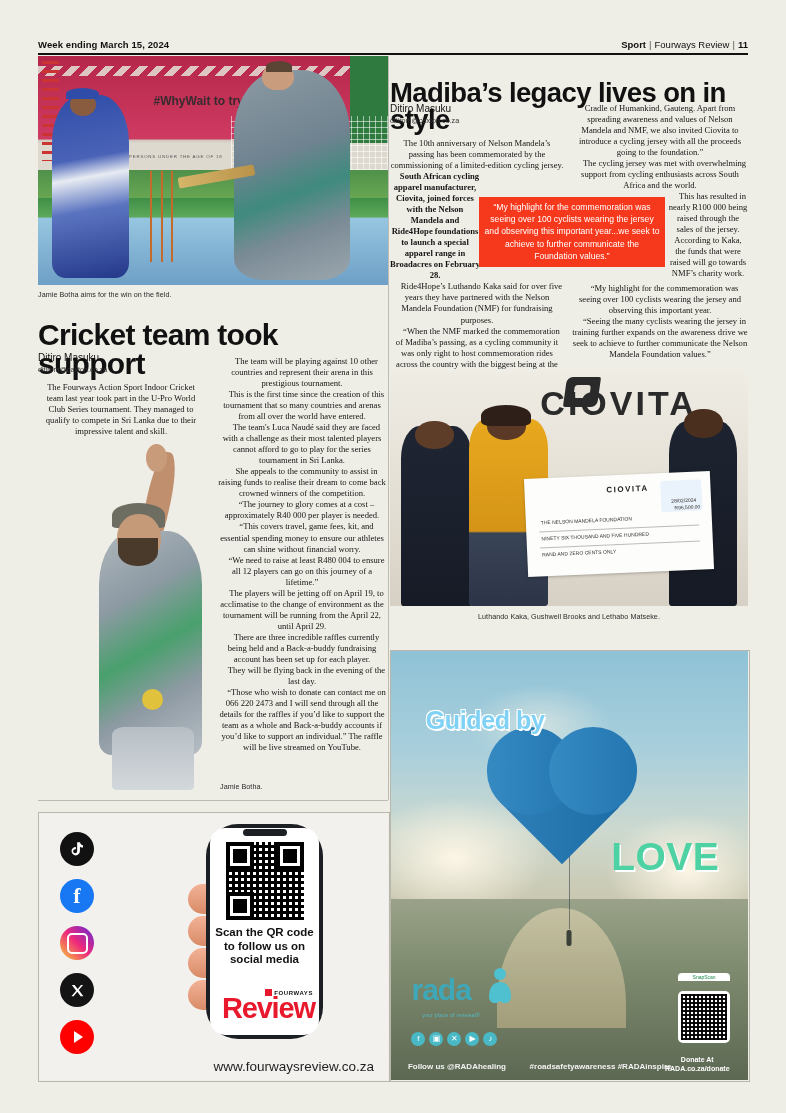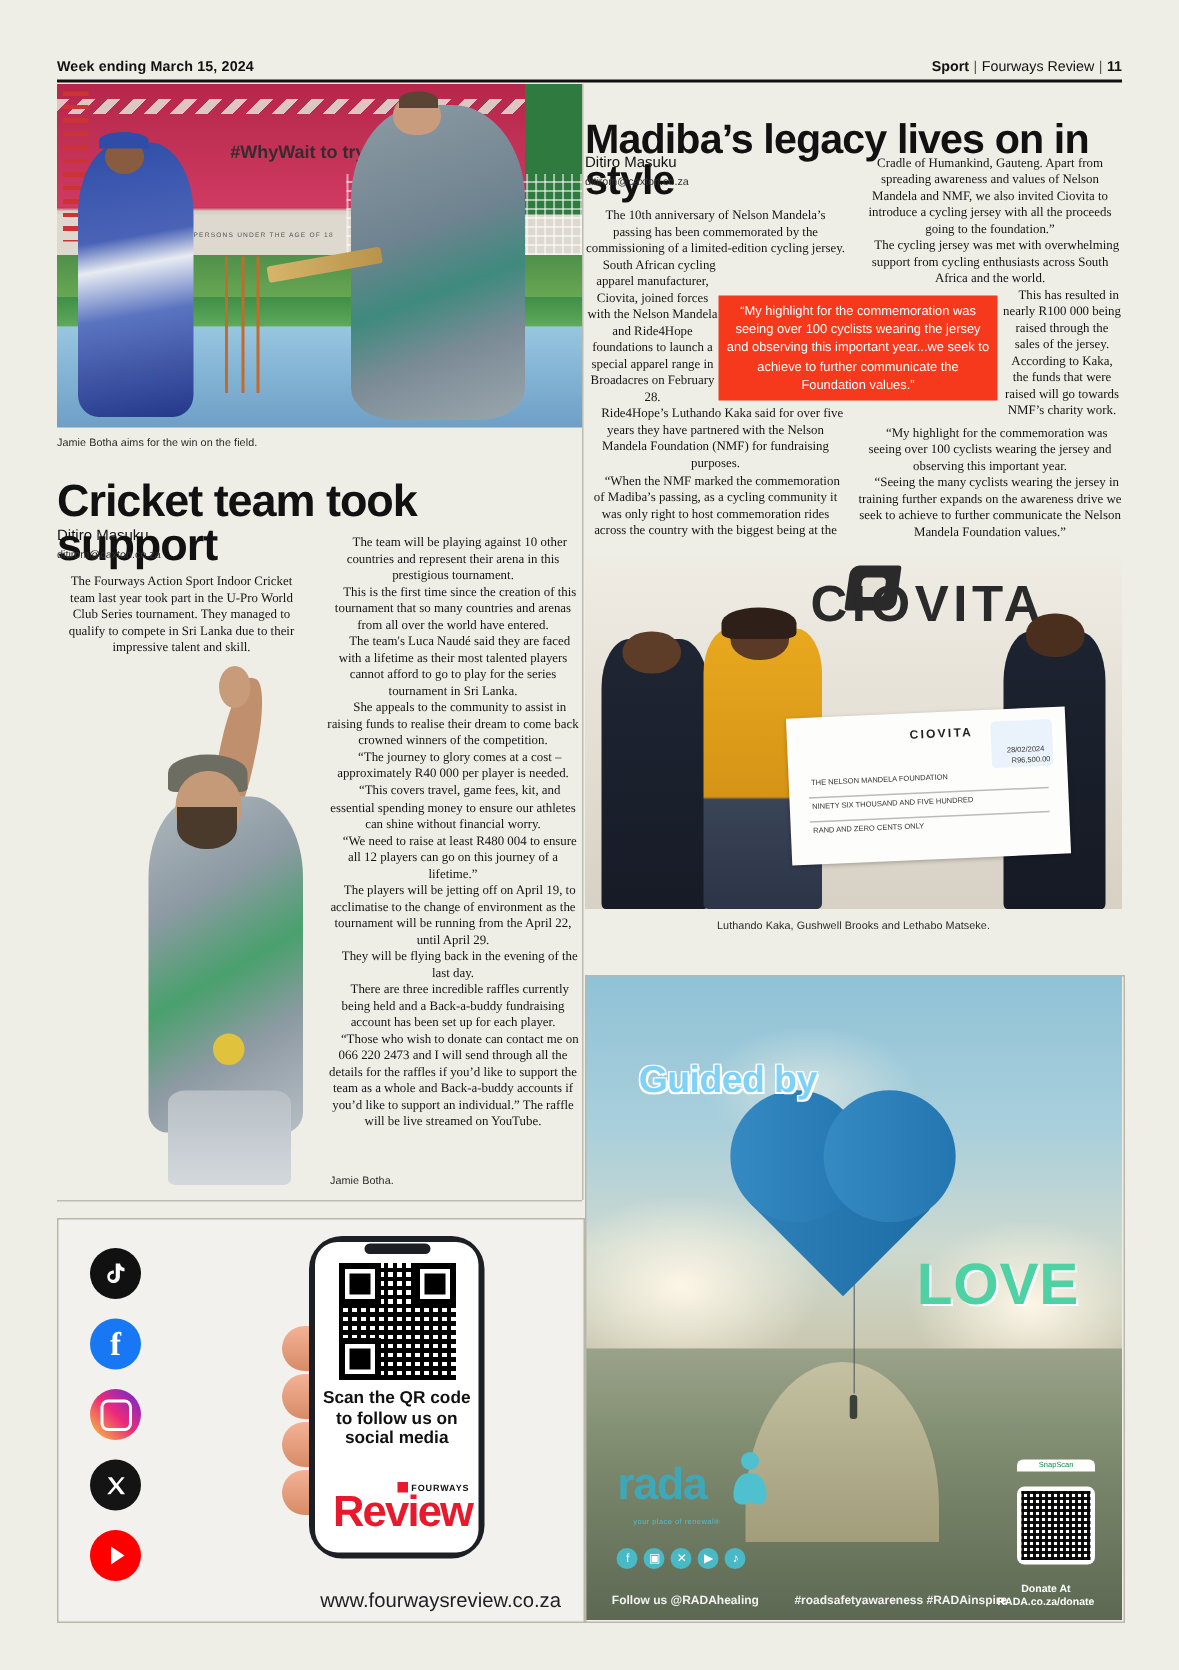--- a/index.html
+++ b/index.html
@@ -157,21 +157,21 @@
      font-weight:bold;font-size:17px;}
   .b-tiktok{background:#111;}
   .b-facebook{background:#1877f2;font-family:"Liberation Serif",serif;font-size:22px;}
   .b-instagram{background:linear-gradient(45deg,#f9ce34,#ee2a7b 50%,#6228d7);}
   .b-instagram span{width:17px;height:17px;border:2.4px solid #fff;border-radius:5px;display:block;}
   .b-x{background:#141414;}
   .b-youtube{background:#ff0000;}
   .b-youtube span{width:0;height:0;border-left:9px solid #fff;border-top:6px solid transparent;
      border-bottom:6px solid transparent;margin-left:3px;}
   .phone{position:absolute;left:168px;top:12px;width:117px;height:215px;
-     background:#1c1f24;border-radius:22px;padding:20px;box-sizing:border-box;}
+     background:#1c1f24;border-radius:32px;padding:20px;box-sizing:border-box;}
   .phone-scr{position:absolute;inset:4px;background:#fff;border-radius:15px;overflow:hidden;}
   .phone-notch{position:absolute;left:50%;transform:translateX(-50%);top:5px;width:44px;height:7px;
      background:#1c1f24;border-radius:5px;z-index:3;}
   .qr{position:absolute;left:50%;transform:translateX(-50%);top:14px;width:78px;height:78px;
      background:
       repeating-linear-gradient(90deg,#000 0 3px,#fff 3px 6px),
       repeating-linear-gradient(0deg,#000 0 3px,#fff 3px 6px);
      background-blend-mode:multiply;}
   .qr-eye{position:absolute;width:20px;height:20px;border:4px solid #000;background:#fff;}
   .qr-eye i{position:absolute;inset:3px;background:#000;display:block;}
@@ -303,46 +303,46 @@
     <div class="bw-cap"></div>
     <div class="bw-head"></div>
     <div class="bw-beard"></div>
     <div class="bw-ball"></div>
     <div class="bw-legs"></div>
   </div>
 
   <div class="col" id="cricket-col-2" style="left:216px;top:356px;width:172px;">
     <p>The team will be playing against 10 other countries and represent their arena in this prestigious tournament.</p>
     <p>This is the first time since the creation of this tournament that so many countries and arenas from all over the world have entered.</p>
-    <p>The team's Luca Naudé said they are faced with a lifetime as their most talented players cannot afford to go to play for the series tournament in Sri Lanka.</p>
+    <p>The team's Luca Naudé said they are faced with a challenge as their most talented players cannot afford to go to play for the series tournament in Sri Lanka.</p>
     <p>She appeals to the community to assist in raising funds to realise their dream to come back crowned winners of the competition.</p>
     <p>“The journey to glory comes at a cost – approximately R40 000 per player is needed.</p>
     <p>“This covers travel, game fees, kit, and essential spending money to ensure our athletes can shine without financial worry.</p>
     <p>“We need to raise at least R480 004 to ensure all 12 players can go on this journey of a lifetime.”</p>
     <p>The players will be jetting off on April 19, to acclimatise to the change of environment as the tournament will be running from the April 22, until April 29.</p>
+    <p>There are three incredible raffles currently being held and a Back-a-buddy fundraising account has been set up for each player.</p>
     <p>They will be flying back in the evening of the last day.</p>
-    <p>There are three incredible raffles currently being held and a Back-a-buddy fundraising account has been set up for each player.</p>
     <p>“Those who wish to donate can contact me on 066 220 2473 and I will send through all the details for the raffles if you’d like to support the team as a whole and Back-a-buddy accounts if you’d like to support an individual.” The raffle will be live streamed on YouTube.</p>
   </div>
 
   <div class="caption" style="left:220px;top:782px;width:160px;">Jamie Botha.</div>
 
   <div class="hairline" style="left:38px;top:800px;width:350px;height:1px;"></div>
   <div class="hairline" style="left:388px;top:56px;width:1px;height:744px;"></div>
 
   <h1 class="headline" id="madiba-headline">Madiba’s legacy lives on in style</h1>
 
   <div class="byline" style="left:390px;top:103px;">
     <span class="nm">Ditiro Masuku</span>
     <span class="em">ditirom@caxton.co.za</span>
   </div>
 
   <div class="col" id="madiba-col-1" style="left:390px;top:138px;width:174px;">
     <p class="noind">The 10th anniversary of Nelson Mandela’s passing has been commemorated by the commissioning of a limited-edition cycling jersey.</p>
-    <p style="width:90px;">South African cycling apparel manufacturer, Ciovita, joined forces with the Nelson Mandela and Ride4Hope foundations to launch a special apparel range in Broadacres on February 28.</p>
+    <p style="width:90px;font-weight:bold;">South African cycling apparel manufacturer, Ciovita, joined forces with the Nelson Mandela and Ride4Hope foundations to launch a special apparel range in Broadacres on February 28.</p>
     <p>Ride4Hope’s Luthando Kaka said for over five years they have partnered with the Nelson Mandela Foundation (NMF) for fundraising purposes.</p>
     <p>“When the NMF marked the commemoration of Madiba’s passing, as a cycling community it was only right to host commemoration rides across the country with the biggest being at the</p>
   </div>
 
   <div class="col" id="madiba-col-2" style="left:572px;top:103px;width:176px;">
     <p class="noind">Cradle of Humankind, Gauteng. Apart from spreading awareness and values of Nelson Mandela and NMF, we also invited Ciovita to introduce a cycling jersey with all the proceeds going to the foundation.”</p>
     <p>The cycling jersey was met with overwhelming support from cycling enthusiasts across South Africa and the world.</p>
     <p style="margin-left:96px;width:80px;">This has resulted in nearly R100 000 being raised through the sales of the jersey. According to Kaka, the funds that were raised will go towards NMF’s charity work.</p>
   </div>
   <div class="col" id="madiba-col-2b" style="left:572px;top:283px;width:176px;">

